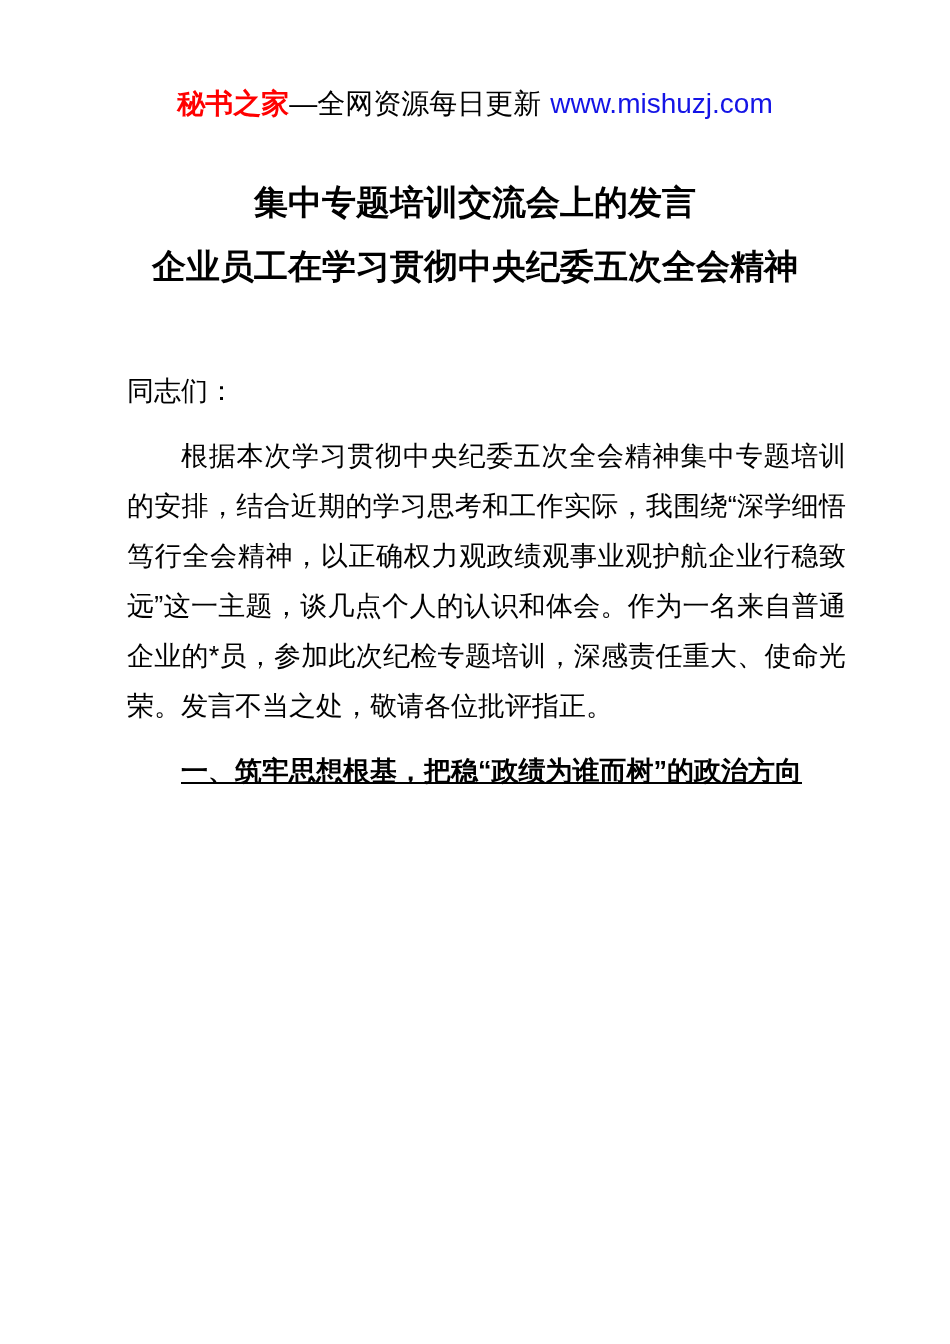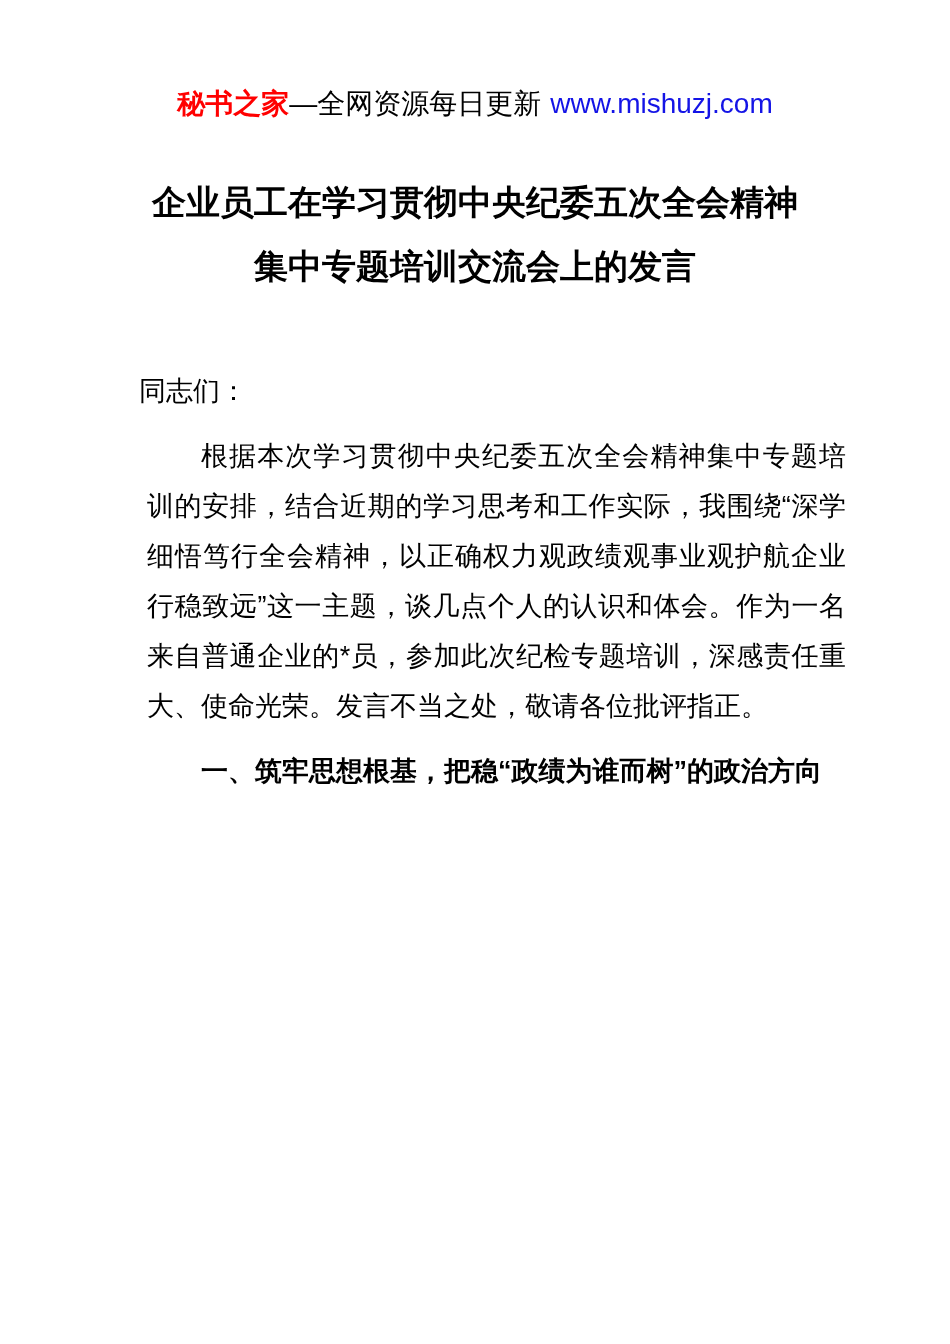--- a/index.html
+++ b/index.html
@@ -47,24 +47,24 @@
     width: 719px;
     font-size: 27px;
     line-height: 50px;
     color: #000000;
   }
   .para {
     margin: 0 0 15px 0;
     text-align: justify;
     text-justify: inter-character;
   }
-  .indent { text-indent: 2em; margin-left: 20px; }
-  .heading { font-weight: bold; }
+  .indent { text-indent: 2em; }
+  .heading { font-weight: bold; text-decoration: underline; }
   .lead { font-weight: bold; }
-  .salutation { text-align: left; margin-left: 12px; }
+  .salutation { text-align: left; }
   
   .footer {
     position: absolute;
     top: 1220px;
     right: 152px;
     font-size: 25px;
     line-height: 30px;
     white-space: nowrap;
   }
   .dash { color: #7d7d7d; letter-spacing: 0; }
@@ -77,22 +77,22 @@
 </head>
 <body>
 
 <div class="page">
 
   <div class="header">
     <span class="brand">秘书之家</span><span class="sep">—</span><span class="tagline">全网资源每日更新</span><span class="url">www.mishuzj.com</span>
   </div>
 
   <div class="title">
+    <div>集中专题培训交流会上的发言</div>
     <div>企业员工在学习贯彻中央纪委五次全会精神</div>
-    <div>集中专题培训交流会上的发言</div>
   </div>
 
   <div class="content">
     <p class="para salutation">同志们：</p>
     <p class="para indent">根据本次学习贯彻中央纪委五次全会精神集中专题培训的安排，结合近期的学习思考和工作实际，我围绕“深学细悟笃行全会精神，以正确权力观政绩观事业观护航企业行稳致远”这一主题，谈几点个人的认识和体会。作为一名来自普通企业的*员，参加此次纪检专题培训，深感责任重大、使命光荣。发言不当之处，敬请各位批评指正。</p>
     <p class="para indent heading">一、筑牢思想根基，把稳“政绩为谁而树”的政治方向</p>
   </div>
 
   <div class="footer">
     <span class="dash">—</span><span class="pagenum">1</span><span class="dash">—</span>

